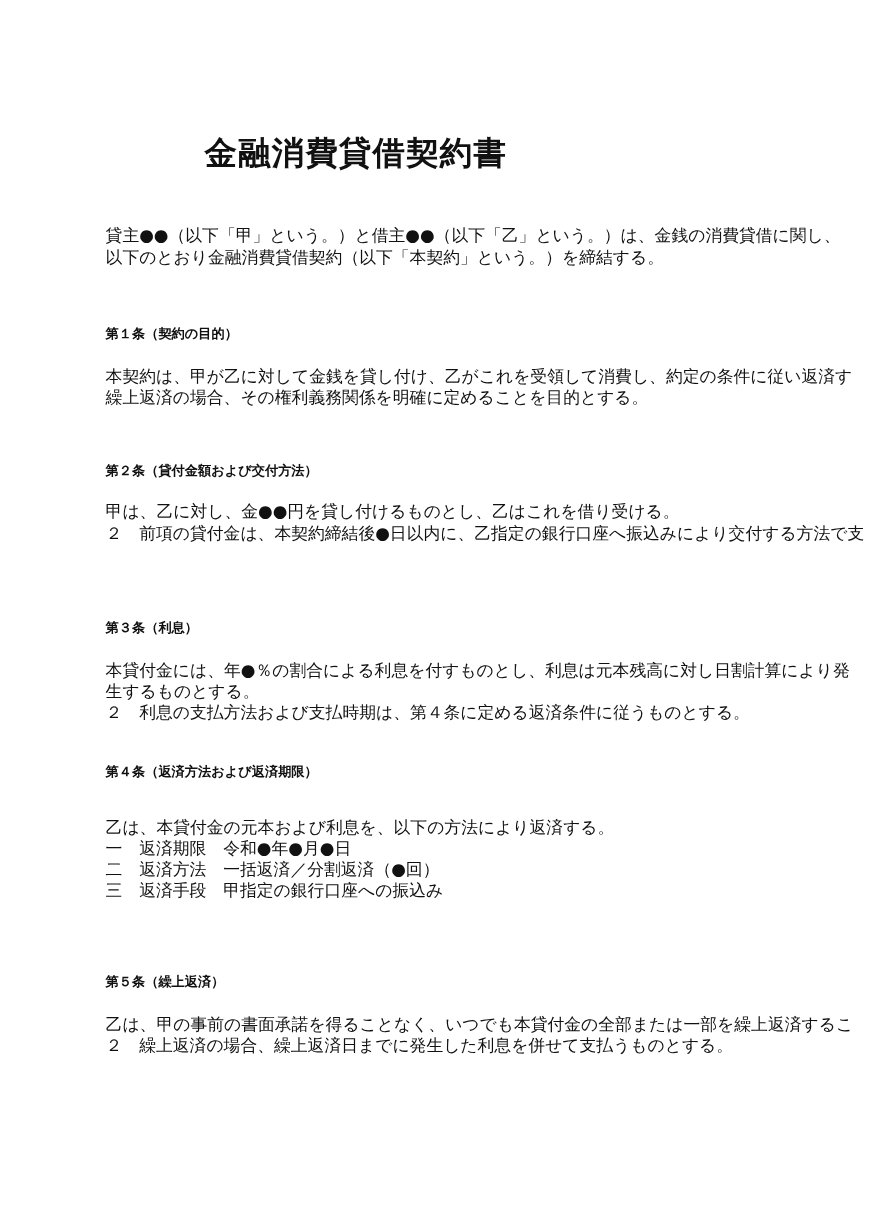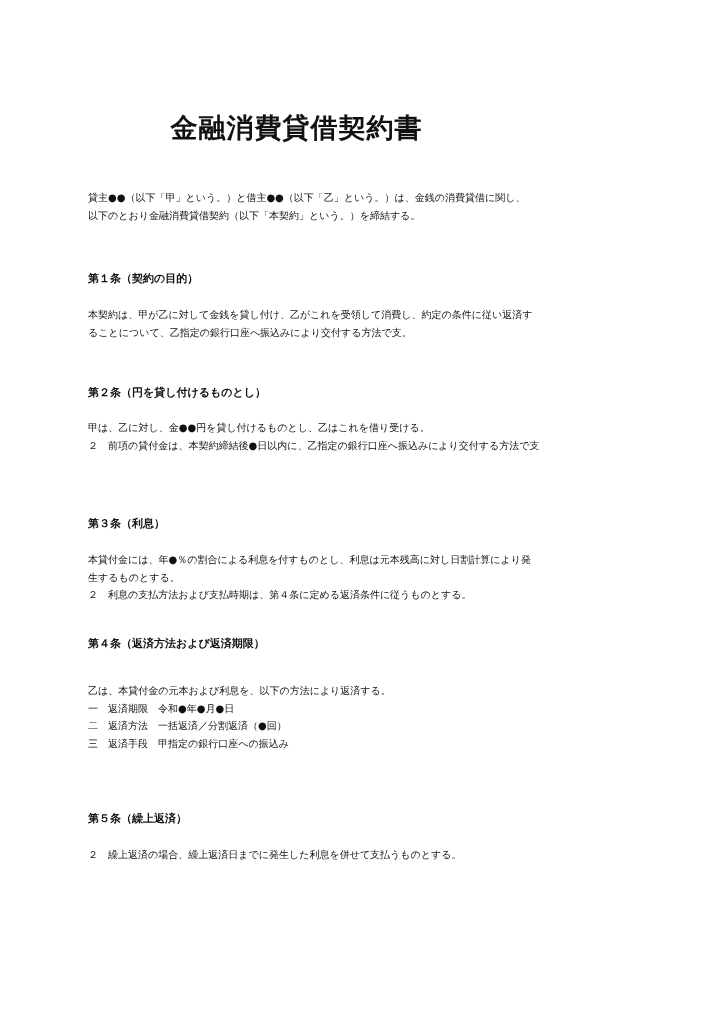--- a/index.html
+++ b/index.html
@@ -1,40 +1,40 @@
 <!DOCTYPE html>
 <html><head>
 <meta charset="utf-8">
 <style>
   html, body { margin: 0; padding: 0; background: #ffffff; }
   body { width: 724px; height: 1024px; position: relative; overflow: hidden;
          font-family: "DejaVu Sans", "Liberation Sans", sans-serif; color: #111; }
   .title { position: absolute; left: 0; width: 593px; top: 110px; text-align: center;
            font-size: 27px; font-weight: bold; letter-spacing: 1px; margin: 0; }
-  .para { position: absolute; left: 88px; width: 560px; font-size: 10px; line-height: 17.5px; margin: 0; white-space: nowrap; }
+  .para { position: absolute; left: 88px; width: 560px; font-size: 14px; line-height: 17.5px; margin: 0; white-space: nowrap; }
   .para div { white-space: nowrap; }
   .heading { position: absolute; left: 88px; font-size: 11px; font-weight: bold; margin: 0; }
 </style>
 </head>
 <body>
 
 <h1 class="title">金融消費貸借契約書</h1>
 
 <div class="para" style="top:189px;">
   <div>貸主●●（以下「甲」という。）と借主●●（以下「乙」という。）は、金銭の消費貸借に関し、</div>
   <div>以下のとおり金融消費貸借契約（以下「本契約」という。）を締結する。</div>
 </div>
 
 <h2 class="heading" style="top:271px;">第１条（契約の目的）</h2>
 <div class="para" style="top:306px;">
   <div>本契約は、甲が乙に対して金銭を貸し付け、乙がこれを受領して消費し、約定の条件に従い返済す</div>
-  <div>ることについて、乙指定の銀行口座へ振込みにより交付する方法で支。</div>
+  <div>繰上返済の場合、その権利義務関係を明確に定めることを目的とする。</div>
 </div>
 
-<h2 class="heading" style="top:385px;">第２条（円を貸し付けるものとし）</h2>
+<h2 class="heading" style="top:385px;">第２条（貸付金額および交付方法）</h2>
 <div class="para" style="top:419px;">
   <div>甲は、乙に対し、金●●円を貸し付けるものとし、乙はこれを借り受ける。</div>
   <div>２　前項の貸付金は、本契約締結後●日以内に、乙指定の銀行口座へ振込みにより交付する方法で支</div>
 </div>
 
 <h2 class="heading" style="top:516px;">第３条（利息）</h2>
 <div class="para" style="top:551px;">
   <div>本貸付金には、年●％の割合による利息を付すものとし、利息は元本残高に対し日割計算により発</div>
   <div>生するものとする。</div>
   <div>２　利息の支払方法および支払時期は、第４条に定める返済条件に従うものとする。</div>
@@ -43,14 +43,15 @@
 <h2 class="heading" style="top:636px;">第４条（返済方法および返済期限）</h2>
 <div class="para" style="top:682px;">
   <div>乙は、本貸付金の元本および利息を、以下の方法により返済する。</div>
   <div>一　返済期限　令和●年●月●日</div>
   <div>二　返済方法　一括返済／分割返済（●回）</div>
   <div>三　返済手段　甲指定の銀行口座への振込み</div>
 </div>
 
 <h2 class="heading" style="top:811px;">第５条（繰上返済）</h2>
 <div class="para" style="top:846px;">
+  <div>乙は、甲の事前の書面承諾を得ることなく、いつでも本貸付金の全部または一部を繰上返済するこ</div>
   <div>２　繰上返済の場合、繰上返済日までに発生した利息を併せて支払うものとする。</div>
 </div>
 
 </body></html>

